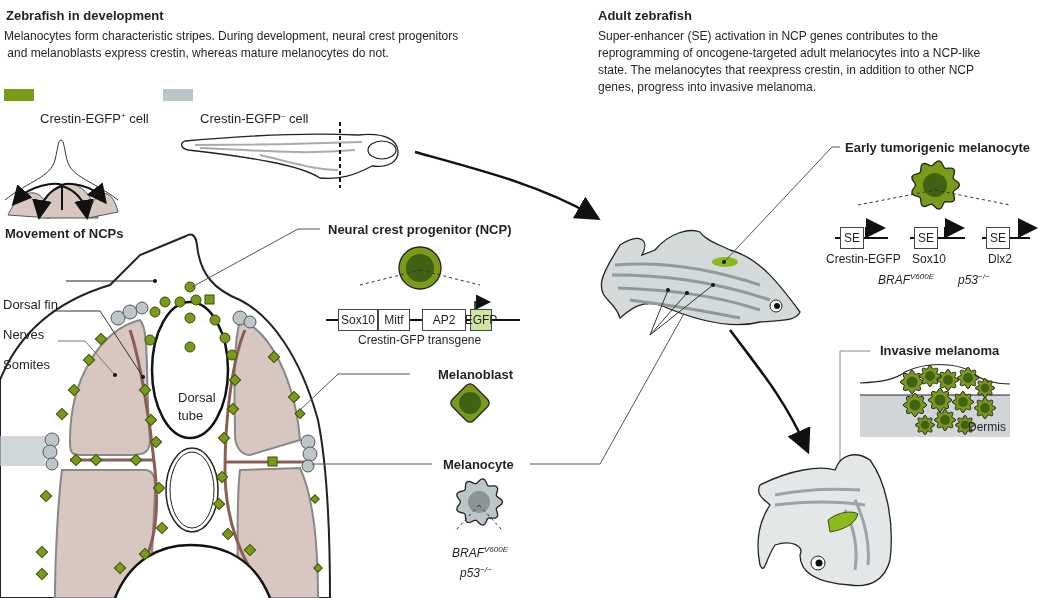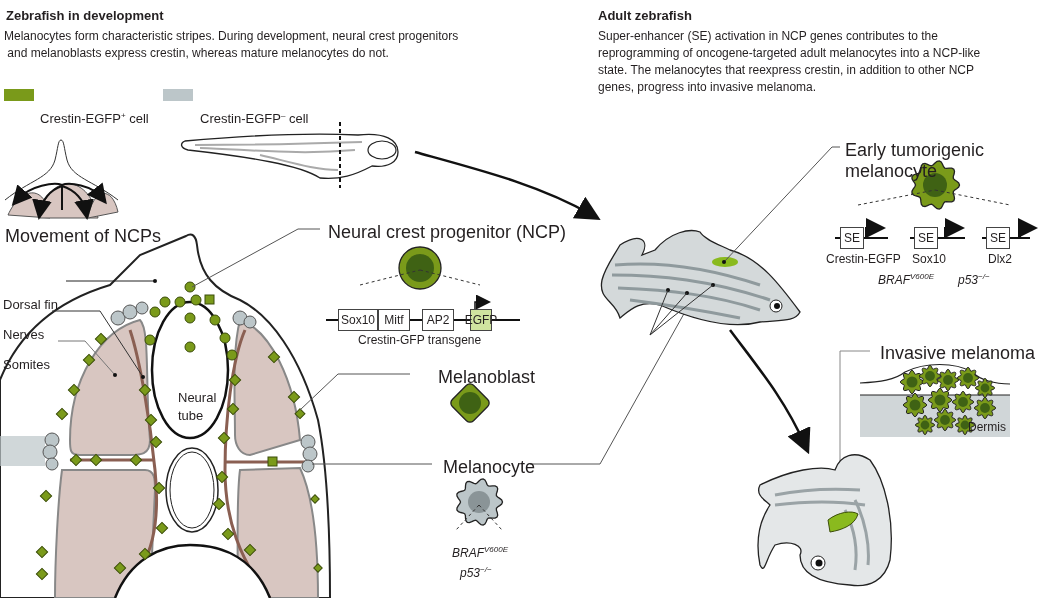--- a/index.html
+++ b/index.html
@@ -1,21 +1,21 @@
 <!DOCTYPE html>
 <html><head>
 <meta charset="utf-8">
 <style>
   html,body{margin:0;padding:0;background:#fff;}
   body{width:1038px;height:598px;position:relative;overflow:hidden;font-family:"Liberation Sans",sans-serif;color:#231f20;}
   .abs{position:absolute;}
   .title{font-weight:bold;font-size:13px;}
   .body{font-size:12px;line-height:17px;}
   .lbl{font-size:13px;margin-top:24px;}
-  .blbl{font-size:18px;font-weight:normal;}
+  .blbl{font-size:13px;font-weight:bold;}
   .sm{font-size:12px;}
   .it{font-style:italic;}
   svg{position:absolute;left:0;top:0;}
   .gene-box{position:absolute;height:22px;border:1px solid #444;background:#fff;font-size:12px;display:flex;align-items:center;justify-content:center;box-sizing:border-box;}
   .sup{font-size:8px;vertical-align:super;}
 </style>
 </head>
 <body>
 
 <div class="abs title" style="left:6px;top:8px;">Zebrafish in development</div>
@@ -266,27 +266,27 @@
     <path d="M828,520 C838,512 852,510 858,514 C855,525 842,530 830,532 Z" fill="#8aba1e" stroke="#3b4d0a"></path>
     <circle cx="818" cy="563" r="7" fill="#fff" stroke="#222"></circle>
     <circle cx="819" cy="563" r="3.5" fill="#111"></circle>
   </g>
 </svg>
 
 <div class="abs blbl" style="left:5px;top:226px;">Movement of NCPs</div>
 <div class="abs lbl" style="left:3px;top:273px;">Dorsal fin</div>
 <div class="abs lbl" style="left:3px;top:303px;">Nerves</div>
 <div class="abs lbl" style="left:3px;top:333px;">Somites</div>
-<div class="abs lbl" style="left:178px;top:366px;">Neural</div>
+<div class="abs lbl" style="left:178px;top:366px;">Dorsal</div>
 <div class="abs lbl" style="left:178px;top:384px;text-align:right;">tube</div>
 
 <div class="abs blbl" style="left:328px;top:222px;">Neural crest progenitor (NCP)</div>
 <div class="gene-box" style="left:338px;top:309px;width:40px;">Sox10</div>
 <div class="gene-box" style="left:378px;top:309px;width:32px;">Mitf</div>
-<div class="gene-box" style="left:422px;top:309px;width:32px;">AP2</div>
+<div class="gene-box" style="left:422px;top:309px;width:44px;">AP2</div>
 <div class="gene-box" style="left:470px;top:309px;width:22px;background:#cfe3a0;">EGFP</div>
 <div class="abs sm" style="left:358px;top:333px;">Crestin-GFP transgene</div>
 
 <div class="abs blbl" style="left:438px;top:367px;">Melanoblast</div>
 <div class="abs blbl" style="left:443px;top:457px;">Melanocyte</div>
 <div class="abs sm it" style="left:452px;top:545px;"><span>BRAF</span><span class="sup">V600E</span></div>
 <div class="abs sm it" style="left:460px;top:565px;"><span>p53</span><span class="sup">−/−</span></div>
 
 <div class="abs blbl" style="left:845px;top:140px;">Early tumorigenic melanocyte</div>
 <div class="gene-box" style="left:840px;top:227px;width:24px;">SE</div>

